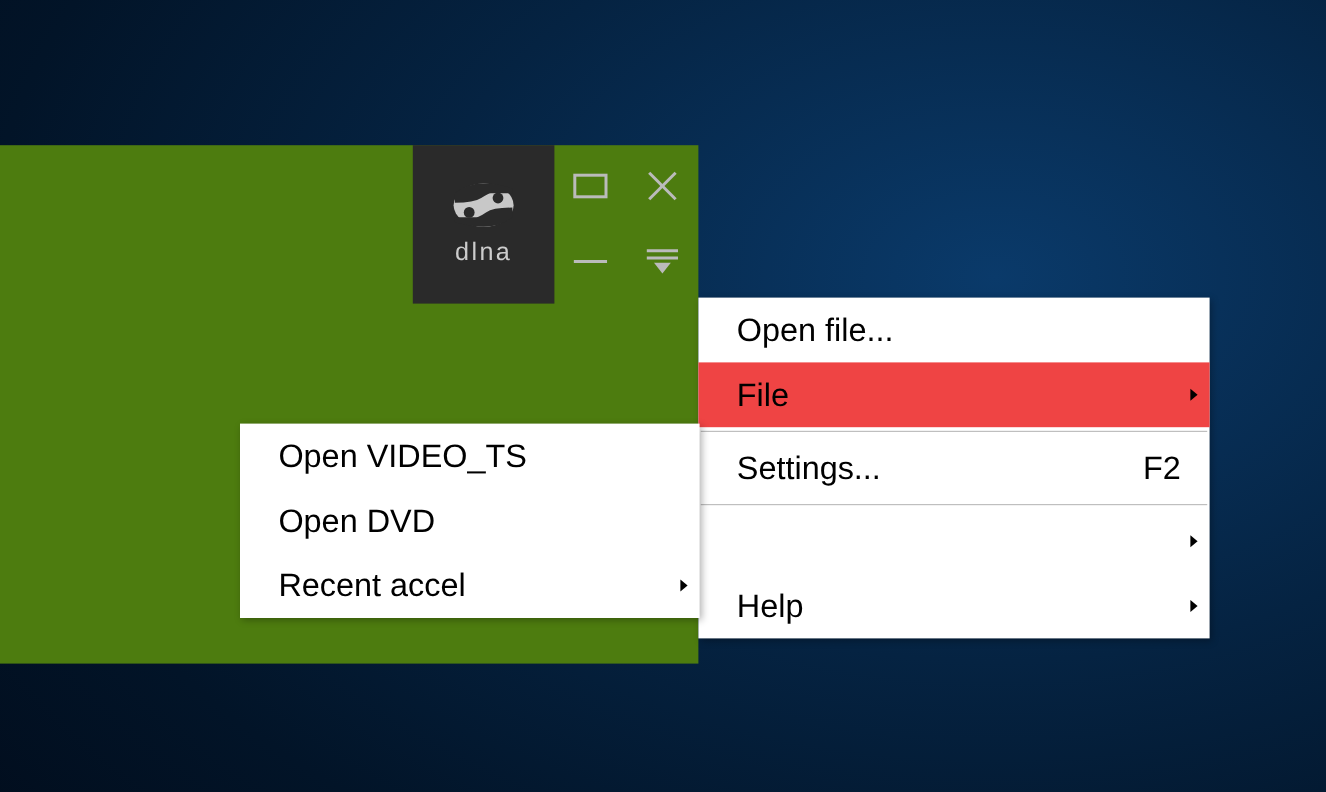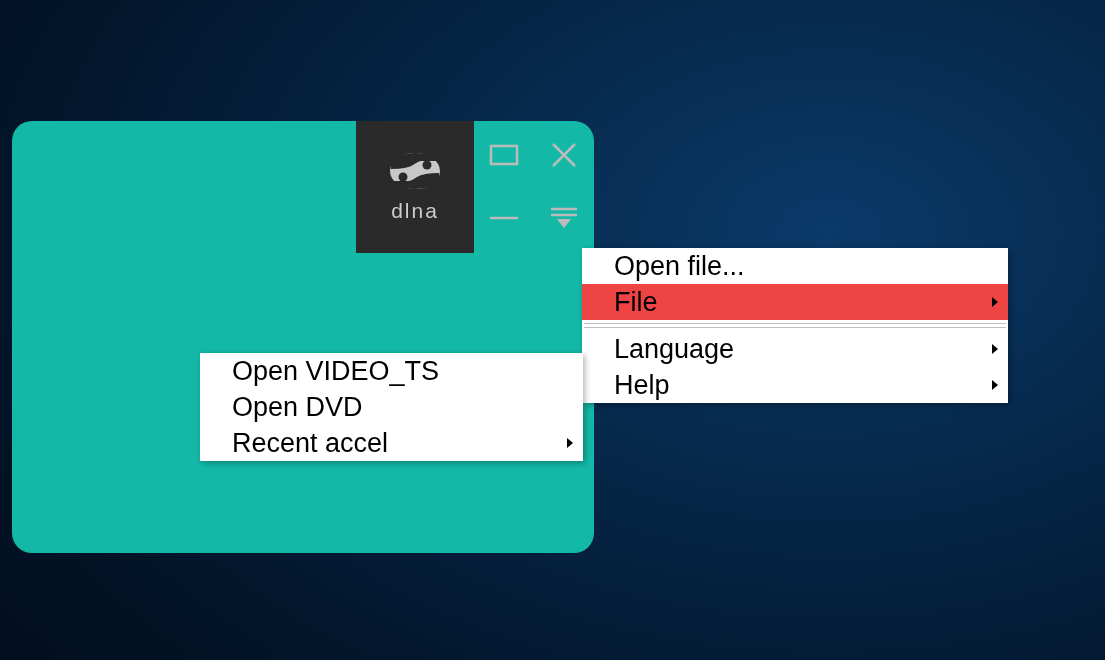--- a/index.html
+++ b/index.html
@@ -6,26 +6,25 @@
     body {
       width: 1105px;
       height: 660px;
       font-family: "Segoe UI", Arial, sans-serif;
       overflow: hidden;
       position: relative;
       background: radial-gradient(ellipse 1200px 800px at 75% 35%, #0a3a6a 0%, #052342 40%, #021428 70%, #010a18 100%);
     }
     .app-window {
       position: absolute;
-      left: 12px;
+      left: 0;
       top: 121px;
       width: 582px;
       height: 432px;
-      background: #14b8a6;
-      border-radius: 20px;
+      background: #4d7c0f;
     }
     .titlebar {
       position: absolute;
       right: 0;
       top: 0;
       height: 132px;
       display: flex;
       align-items: flex-start;
     }
     .dlna-button {
@@ -63,21 +62,21 @@
       color: #bbb;
     }
     .menu {
       position: absolute;
       background: #fff;
       box-shadow: 2px 2px 6px rgba(0,0,0,0.3);
       font-size: 27px;
       color: #000;
     }
     .menu-item {
-      height: 36px;
+      height: 54px;
       display: flex;
       align-items: center;
       padding: 0 24px 0 32px;
       position: relative;
       cursor: default;
     }
     .menu-item.highlighted {
       background: #ef4444;
     }
     .menu-item .label {
@@ -158,23 +157,26 @@
 
 <div class="menu main-menu">
   <div class="menu-item">
     <span class="label">Open file...</span>
   </div>
   <div class="menu-item highlighted">
     <span class="label">File</span>
     <span class="arrow"></span>
   </div>
   <div class="separator"></div>
+  <div class="menu-item">
+    <span class="label">Settings...</span>
+    <span class="shortcut">F2</span>
+  </div>
   <div class="separator"></div>
   <div class="menu-item">
-    <span class="label">Language</span>
     <span class="arrow"></span>
   </div>
   <div class="menu-item">
     <span class="label">Help</span>
     <span class="arrow"></span>
   </div>
 </div>
 
 <div class="menu sub-menu">
   <div class="menu-item">

